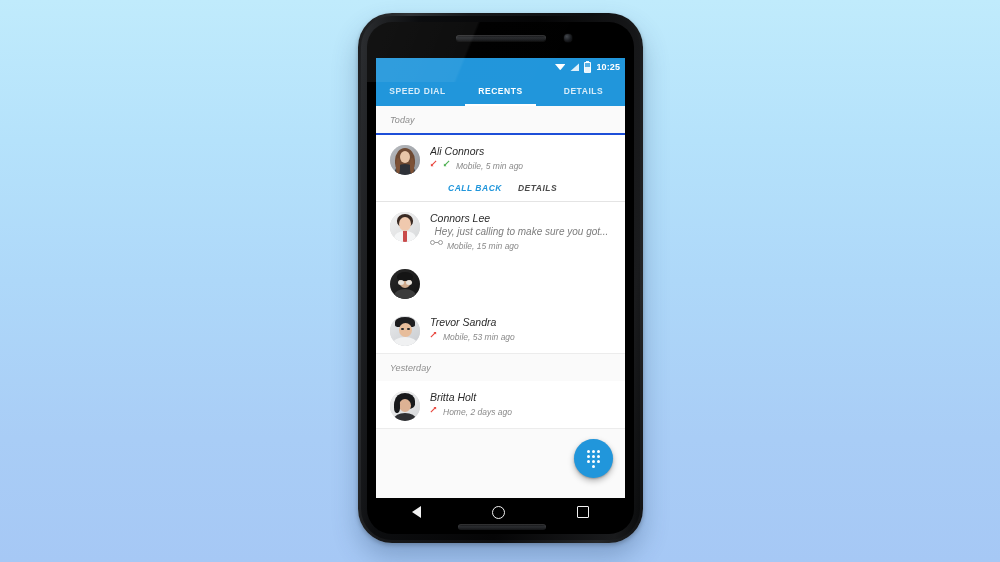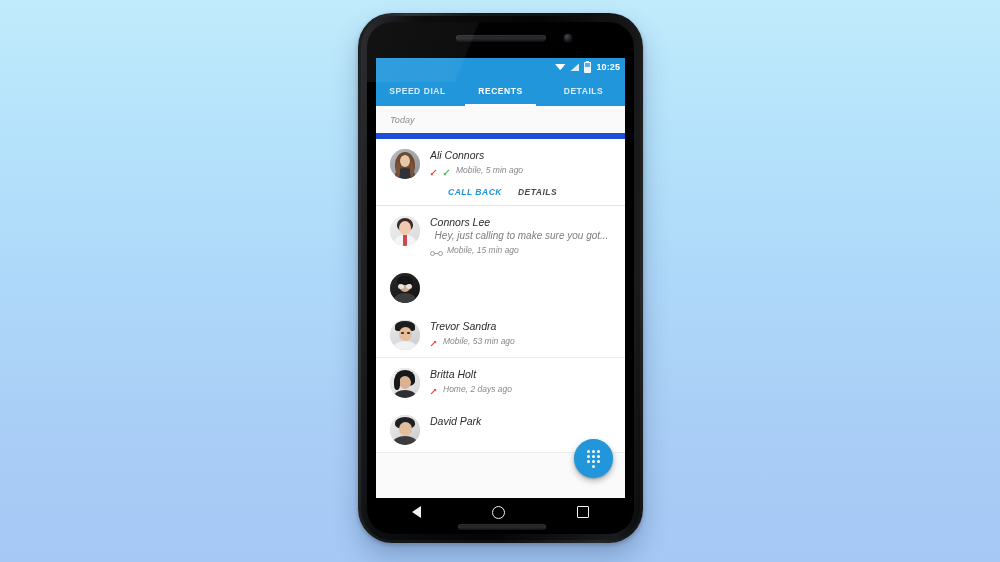--- a/index.html
+++ b/index.html
@@ -196,21 +196,21 @@
   }
   .section-header {
     font-size: 9px;
     color: #8c8c8c;
     padding: 9px 0 8px 14px;
     background: #fafafa;
     letter-spacing: 0.1px;
   }
   .card {
     background: #ffffff;
-    border-top: 6px solid #1d4ed8;
+    border-top: 2px solid #1d4ed8;
     border-bottom: 1px solid #e4e4e4;
   }
   .plain-group {
     background: #ffffff;
     border-bottom: 1px solid #ececec;
   }
   .row {
     display: flex;
     padding: 9px 12px 7px 14px;
     align-items: flex-start;
@@ -243,21 +243,21 @@
     overflow: hidden;
     text-overflow: ellipsis;
     text-align: center;
   }
   .meta {
     font-size: 8.5px;
     color: #8a8a8a;
     line-height: 12px;
     margin-top: 2px;
     display: flex;
-    align-items: flex-end;
+    align-items: flex-start;
     white-space: nowrap;
   }
   .meta .calltype {
     display: inline-flex;
     align-items: center;
     margin-right: 4px;
   }
 
   
   .arrow {
@@ -492,20 +492,21 @@
                         <path d="M7 1 L7 4 L4 1 Z" fill="#e8453c"></path>
                       </svg>
                   </span>
                 </span>
                 <span>Mobile, 53 min ago</span>
               </div>
             </div>
           </div>
         </div>
 
+        <div class="section-header">Yesterday</div>
 
         <div class="plain-group">
 
           <div class="row">
             <div class="avatar">
               <div class="av-bg" style="background:linear-gradient(140deg,#f4f4f4 0%,#d3d5d7 100%);"></div>
               <div class="av-hair" style="left:5px;top:2px;width:20px;height:16px;background:#17181a;border-radius:50% 50% 30% 30%;"></div>
               <div class="av-head" style="left:9px;top:8px;width:12px;height:13px;background:#ddb294;"></div>
               <div class="av-body" style="left:4px;top:22px;width:22px;height:12px;background:#2f3033;"></div>
               <div style="position:absolute;left:4px;top:8px;width:6px;height:14px;background:#17181a;border-radius:40%;"></div>
@@ -519,31 +520,20 @@
                         <path d="M1 7 L6.4 1.6" stroke="#e8453c" stroke-width="1.3" fill="none"></path>
                         <path d="M7 1 L7 4 L4 1 Z" fill="#e8453c"></path>
                       </svg>
                   </span>
                 </span>
                 <span>Home, 2 days ago</span>
               </div>
             </div>
           </div>
 
-          <div class="row">
-            <div class="avatar">
-              <div class="av-bg" style="background:linear-gradient(140deg,#efefef 0%,#c8cacc 100%);"></div>
-              <div class="av-hair" style="left:5px;top:2px;width:20px;height:12px;background:#202022;"></div>
-              <div class="av-head" style="left:9px;top:7px;width:13px;height:14px;background:#e3bd9d;"></div>
-              <div class="av-body" style="left:3px;top:21px;width:24px;height:13px;background:#3b3c3e;"></div>
-            </div>
-            <div class="row-text">
-              <div class="name">David Park</div>
-            </div>
-          </div>
         </div>
 
         <div id="fab">
           <div class="dialpad">
             <i></i>
               <i></i>
               <i></i>
             <i></i>
               <i></i>
               <i></i>

